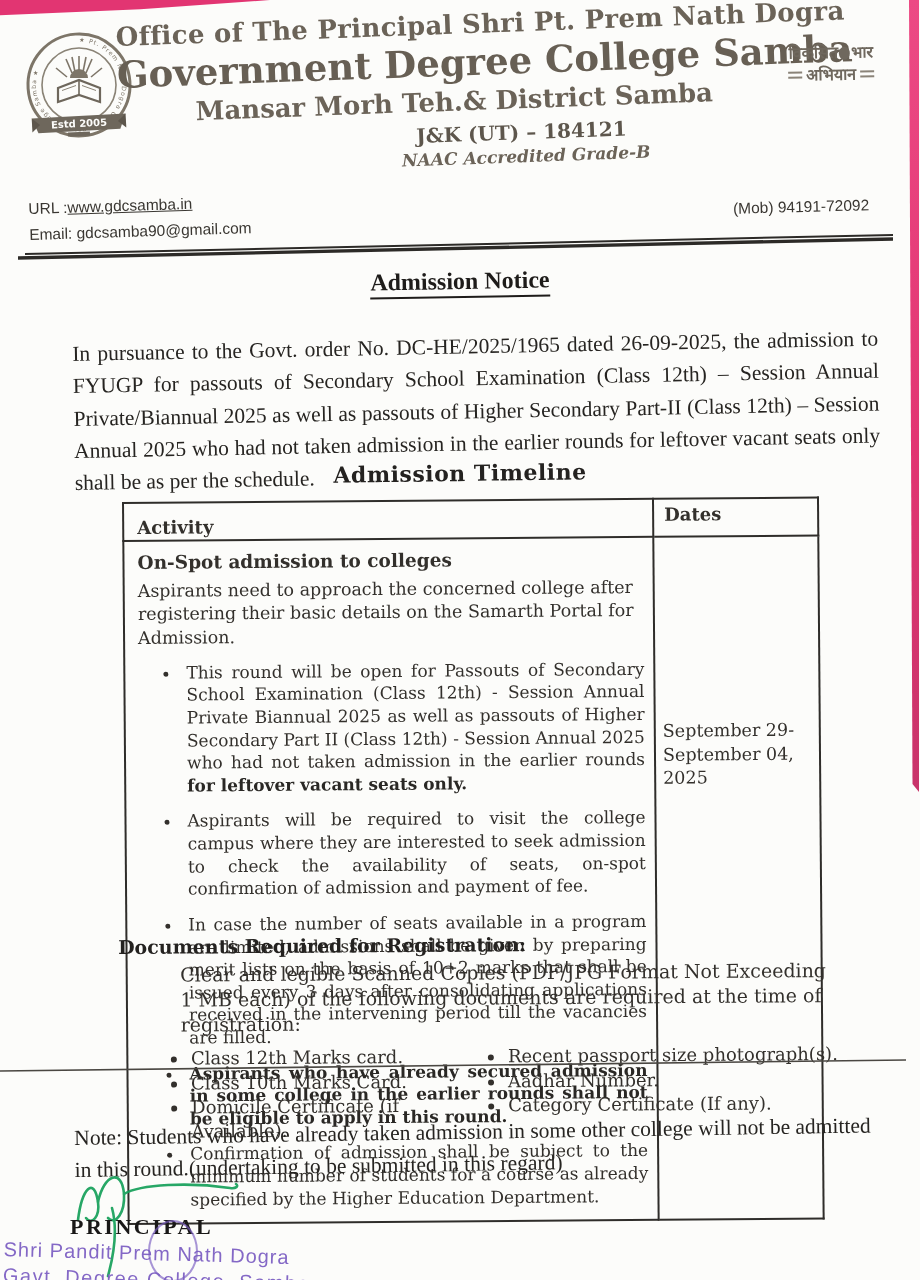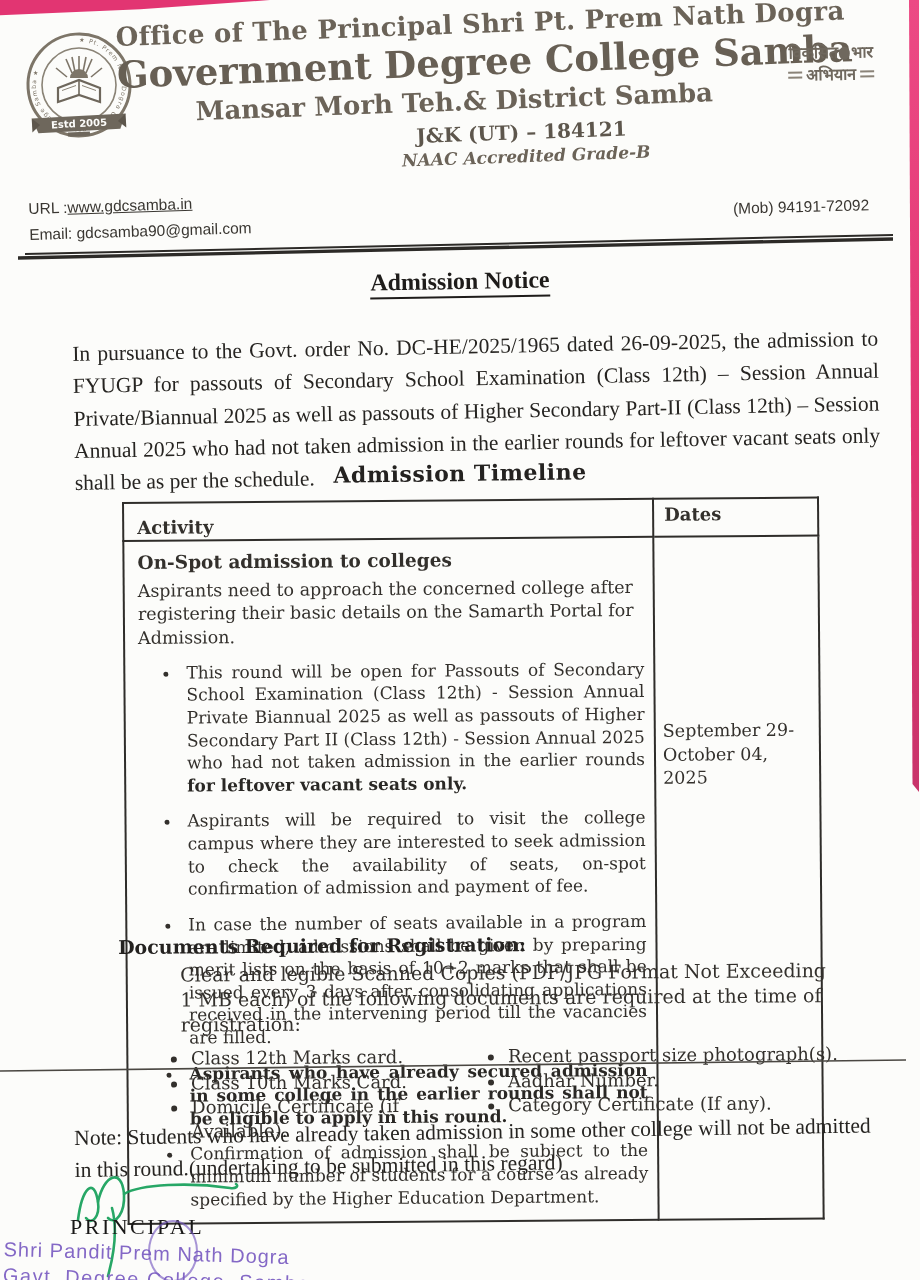--- a/index.html
+++ b/index.html
@@ -74,21 +74,21 @@
   ul.doc-list.right{ width:340px;}
   ul.doc-list li{ font-size:18px; line-height:1.35; padding-left:2px;}
   .thin-line{ position:absolute; left:0; top:1052px; width:920px; height:26px;}
   
   .note{ position:absolute; left:74px; top:1100px; width:812px; font-size:21.5px; line-height:1.5;
     color:#262421; transform:rotate(-.9deg); transform-origin:left top;}
   
   .sign-block{ position:absolute; left:0; top:1168px; width:480px; height:112px;}
   .sig-svg{ position:absolute; left:40px; top:0; width:280px; height:112px;}
   .principal{ position:absolute; left:70px; top:46px; font-family:"Liberation Serif", serif;
-    font-weight:normal; font-size:22px; letter-spacing:2.5px; color:#191817;}
+    font-weight:bold; font-size:22px; letter-spacing:2.5px; color:#191817;}
   .stamp{ position:absolute; left:4px; top:70px; color:#7a5cc2; font-family:"Liberation Sans", sans-serif;
     transform:rotate(1.6deg); transform-origin:left top; opacity:.92;}
   .stamp .s1{ font-size:20px; letter-spacing:1px; white-space:nowrap;}
   .stamp .s2{ font-size:20px; letter-spacing:1.5px; white-space:nowrap; margin-top:3px;}
   .stamp-ring{ position:absolute; left:148px; top:52px; width:46px; height:58px;
     border:2px solid #7a5cc2; border-radius:50%; opacity:.65;}
 </style>
 </head>
 <body>
 
@@ -182,21 +182,21 @@
           <li><span>This round will be open for Passouts of Secondary School Examination (Class 12th) - Session Annual Private Biannual 2025 as well as passouts of Higher Secondary Part II (Class 12th) - Session Annual 2025 who had not taken admission in the earlier rounds </span><b>for leftover vacant seats only.</b></li>
           <li><span>Aspirants will be required to visit the college campus where they are interested to seek admission to check the availability of seats, on-spot confirmation of admission and payment of fee.</span><b></b></li>
           <li><span>In case the number of seats available in a program are limited, admissions shall be given by preparing merit lists on the basis of 10+2 marks that shall be issued every 3 days after consolidating applications received in the intervening period till the vacancies are filled.</span><b></b></li>
           <li><span></span><b>Aspirants who have already secured admission in some college in the earlier rounds shall not be eligible to apply in this round.</b></li>
           <li><span>Confirmation of admission shall be subject to the minimum number of students for a course as already specified by the Higher Education Department.</span><b></b></li>
         </ul>
       </td>
       <td class="c-dat">
         <div>
           <span>September 29-</span><br>
-          <span>October 04, 2025</span>
+          <span>September 04, 2025</span>
         </div>
       </td>
     </tr>
   </tbody>
     </table>
 
   <div class="docs">
     <div class="docs-h">Documents Required for Registration:</div>
     <div class="docs-intro">Clear and legible Scanned Copies (PDF/JPG Format Not Exceeding 1 MB each) of the following documents are required at the time of registration:</div>
     <div class="docs-cols">

